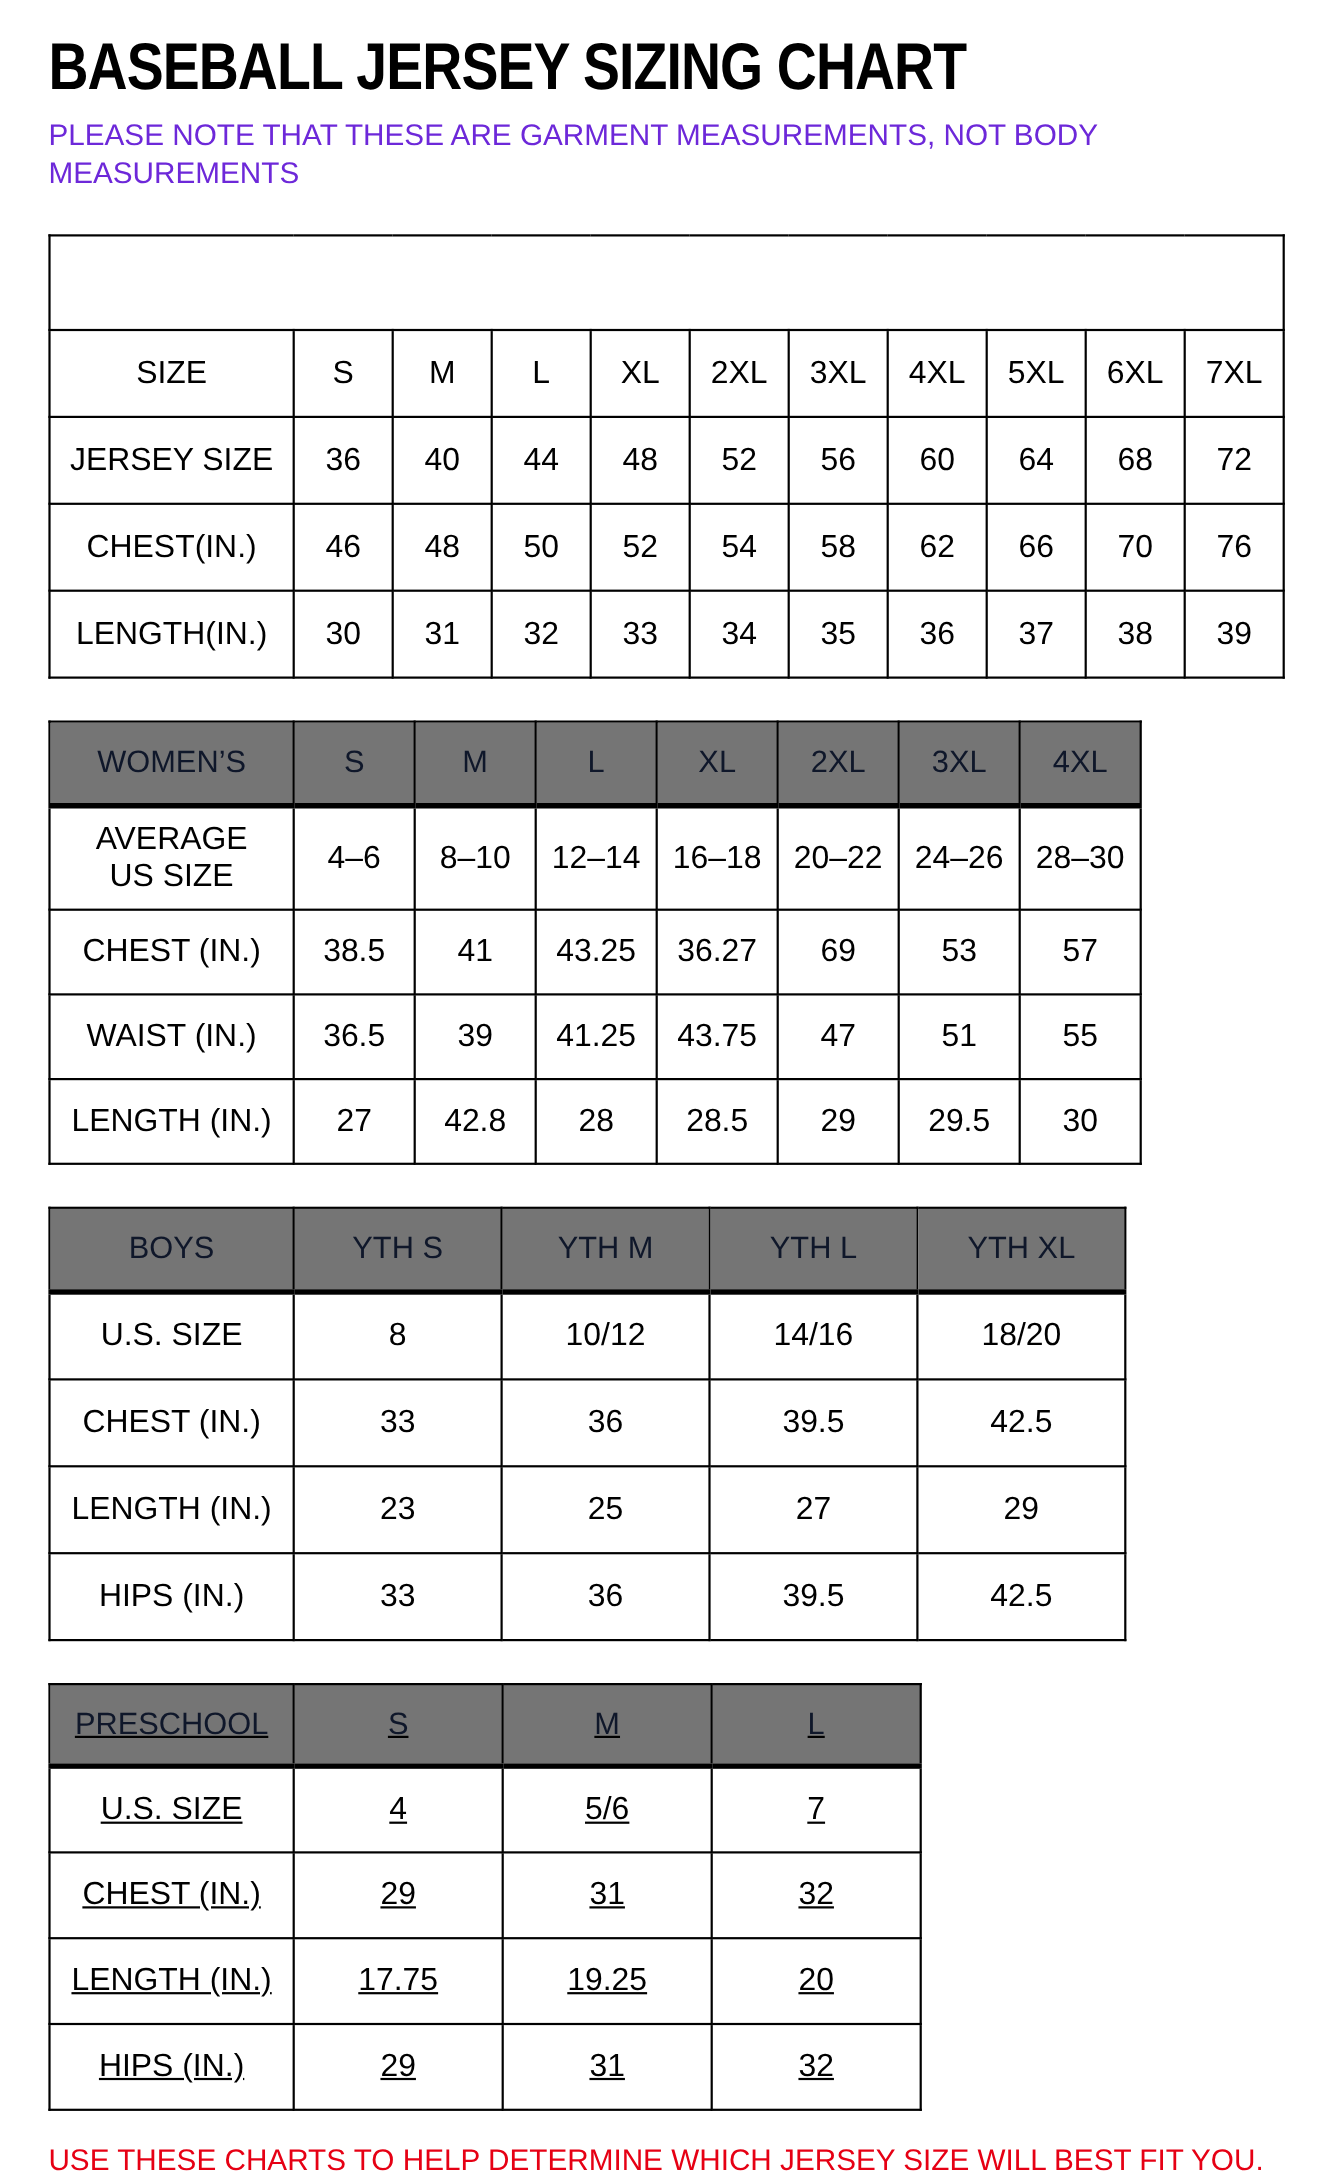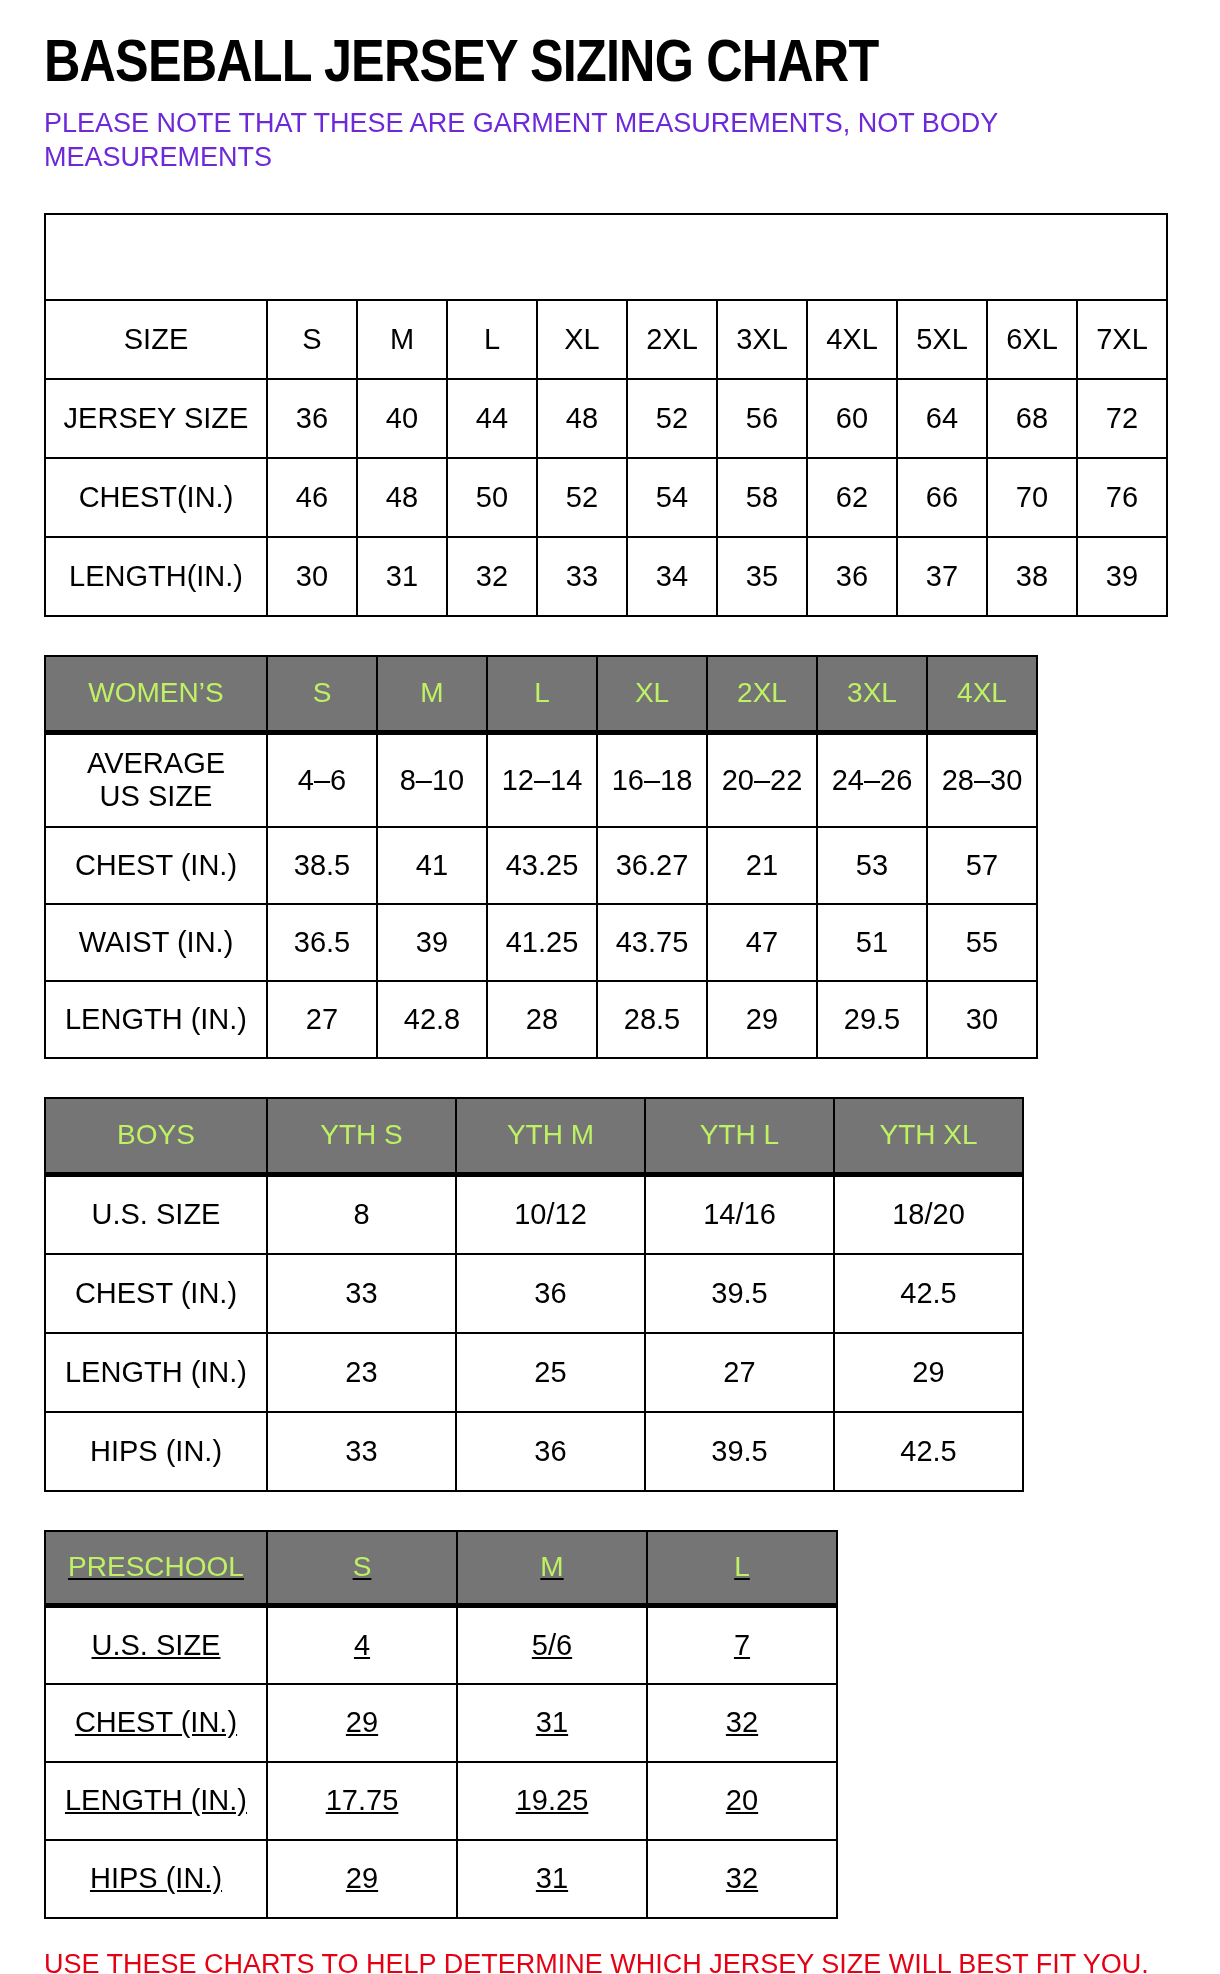--- a/index.html
+++ b/index.html
@@ -32,21 +32,21 @@
   td.lab { font-size:27px; white-space:pre-line; }
 
   
   td.banner {
     background:#757575; color:#fff;
     font-size:33px; letter-spacing:1.5px;
     border-color:#757575 #757575 #000 #757575;
   }
   
   tr.head-row td {
-    background:#757575; color:#bef264;
+    background:#757575; color:#0f172a;
     font-size:28px; border-bottom:5px solid #000;
   }
 
   .mens tr { height:79px;margin-top:30px; }
   .mens tr.banner-row { height:86px; }
   .womens tr { height:77px; }
   .womens tr.head-row { height:77px; }
   .womens tr.tall { height:94px;padding-left:47px; }
   .boys tr { height:79px; }
   .boys tr.head-row { height:77px; }
@@ -174,21 +174,21 @@
       <td>20–22</td>
       <td>24–26</td>
       <td>28–30</td>
     </tr>
     <tr>
       <td class="lab">CHEST (IN.)</td>
       <td>38.5</td>
       <td>41</td>
       <td>43.25</td>
       <td>36.27</td>
-      <td>21</td>
+      <td>69</td>
       <td>53</td>
       <td>57</td>
     </tr>
     <tr>
       <td class="lab">WAIST (IN.)</td>
       <td>36.5</td>
       <td>39</td>
       <td>41.25</td>
       <td>43.75</td>
       <td>47</td>

